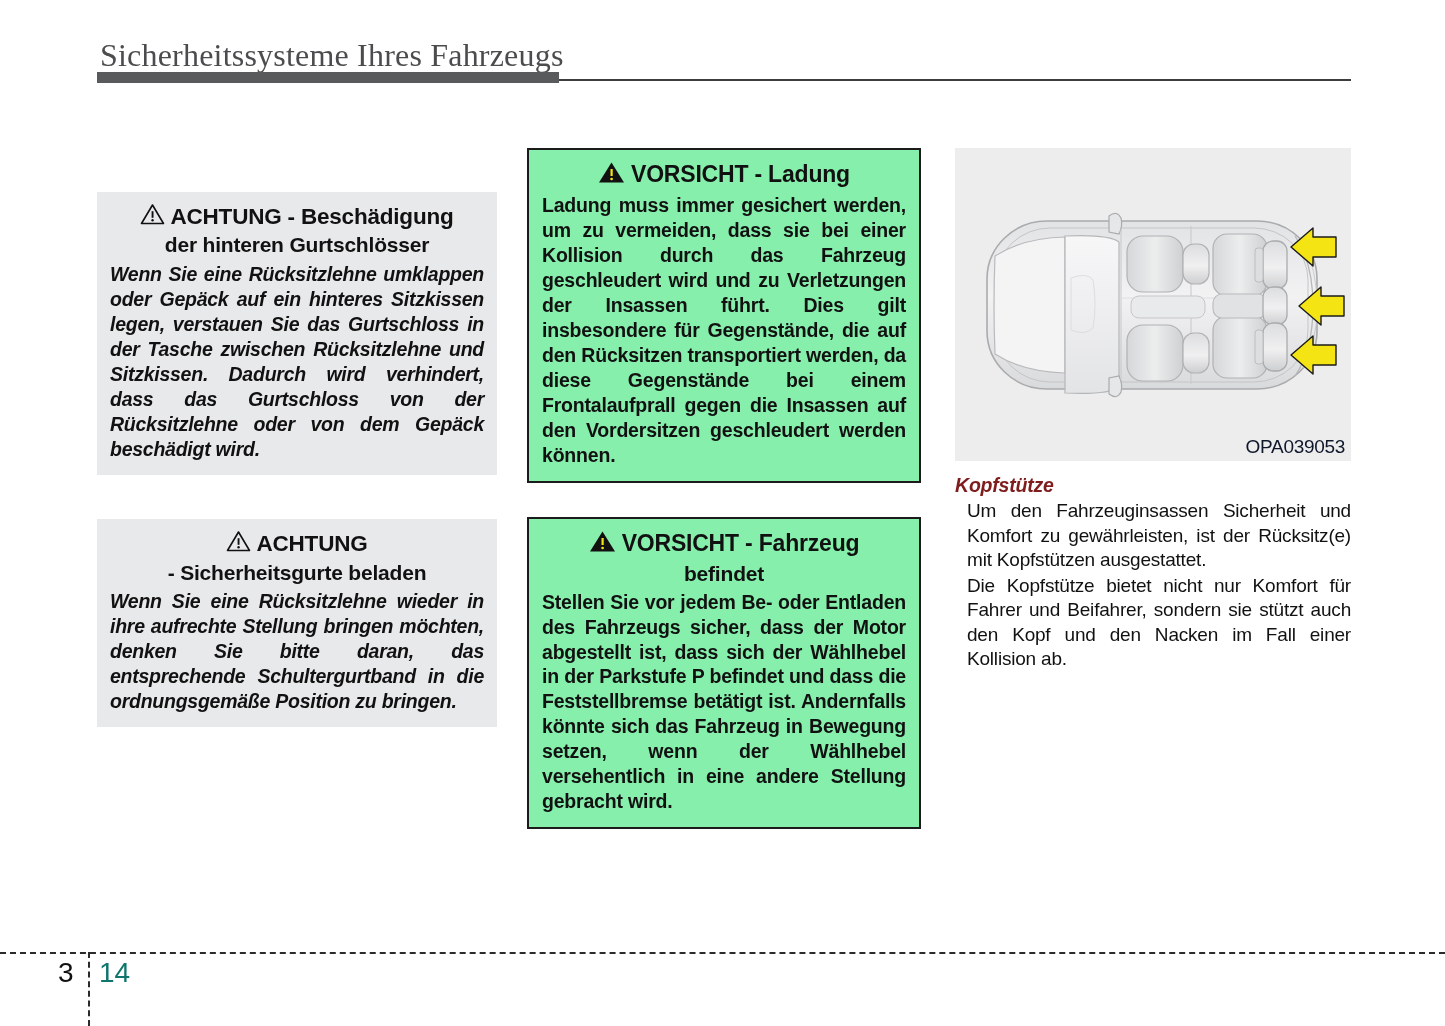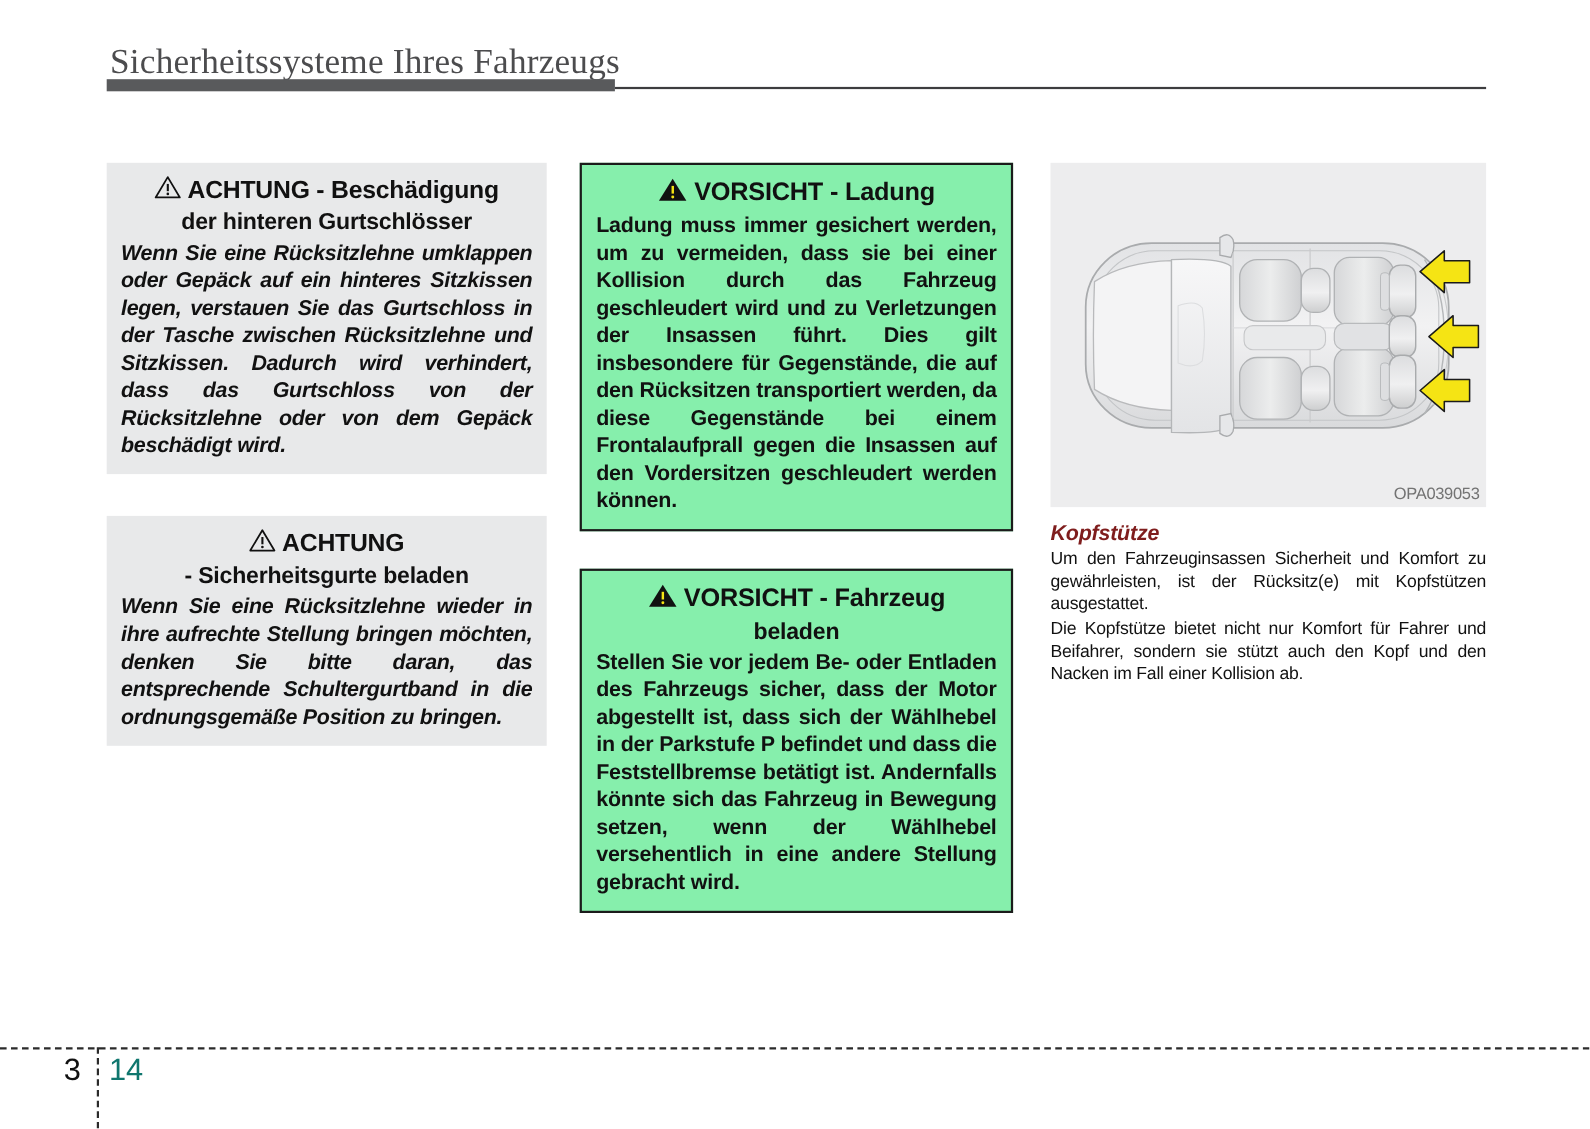--- a/index.html
+++ b/index.html
@@ -58,20 +58,21 @@
   #col-left  { left: 97px;  width: 400px; }
   #col-mid   { left: 527px; width: 394px; }
   #col-right { left: 955px; width: 396px; }
 
   
   .caution-box {
     background: #e8e9ea;
     padding: 11px 13px 13px 13px;
     box-sizing: border-box;
     margin-bottom: 38px;
+    margin-top: 44px;
   }
   .caution-title {
     font-size: 22.5px;
     font-weight: bold;
     color: #111;
     line-height: 1.22;
     text-align: center;
     margin: 0 0 3px 0;
     letter-spacing: -0.2px;
   }
@@ -143,42 +144,42 @@
   }
   #illustration-svg {
     position: absolute;
     left: 0;
     top: 0;
   }
   #image-code {
     position: absolute;
     right: 6px;
     bottom: 3px;
-    font-size: 15px;
-    color: #737373;
+    font-size: 19px;
+    color: #0f172a;
     letter-spacing: -0.3px;
     text-align: right;
   }
 
   
   #right-heading {
     font-size: 19.5px;
     font-weight: bold;
     font-style: italic;
     color: #7f1d1d;
     margin: 13px 0 2px 0;
     letter-spacing: -0.2px;
   }
   .right-para {
-    font-size: 16px;
+    font-size: 19px;
     line-height: 1.29;
     color: #111;
     text-align: justify;
     text-justify: inter-word;
-    margin: 0 0 1px 0;
+    margin: 0 0 1px 12px;
     letter-spacing: -0.2px;
   }
 
   
   #footer-rule {
     position: absolute;
     left: 0;
     top: 952px;
     width: 1445px;
     height: 0;
@@ -267,21 +268,21 @@
 
   <div class="warning-box">
     <div class="warning-title">
       <span class="tri-solid">
         <svg width="27" height="23" viewBox="0 0 27 23">
           <path d="M13.5 1.5 L26 21.5 L1 21.5 Z" fill="#111"></path>
           <rect x="12.5" y="8" width="2.2" height="7" fill="#f5e414"></rect>
           <circle cx="13.6" cy="18" r="1.35" fill="#f5e414"></circle>
         </svg>
       </span><span>VORSICHT - Fahrzeug</span><br>
-      <span class="sub">beladen</span>
+      <span class="sub">befindet</span>
     </div>
     <p class="warning-body">Stellen Sie vor jedem Be- oder Entladen des Fahrzeugs sicher, dass der Motor abgestellt ist, dass sich der Wählhebel in der Parkstufe P befindet und dass die Feststellbremse betätigt ist. Andernfalls könnte sich das Fahrzeug in Bewegung setzen, wenn der Wählhebel versehentlich in eine andere Stellung gebracht wird.</p>
   </div>
 
 </div>
 
 <div class="column" id="col-right">
 
   <div id="illustration-box">
     <svg id="illustration-svg" width="396" height="313" viewBox="0 0 396 313">

